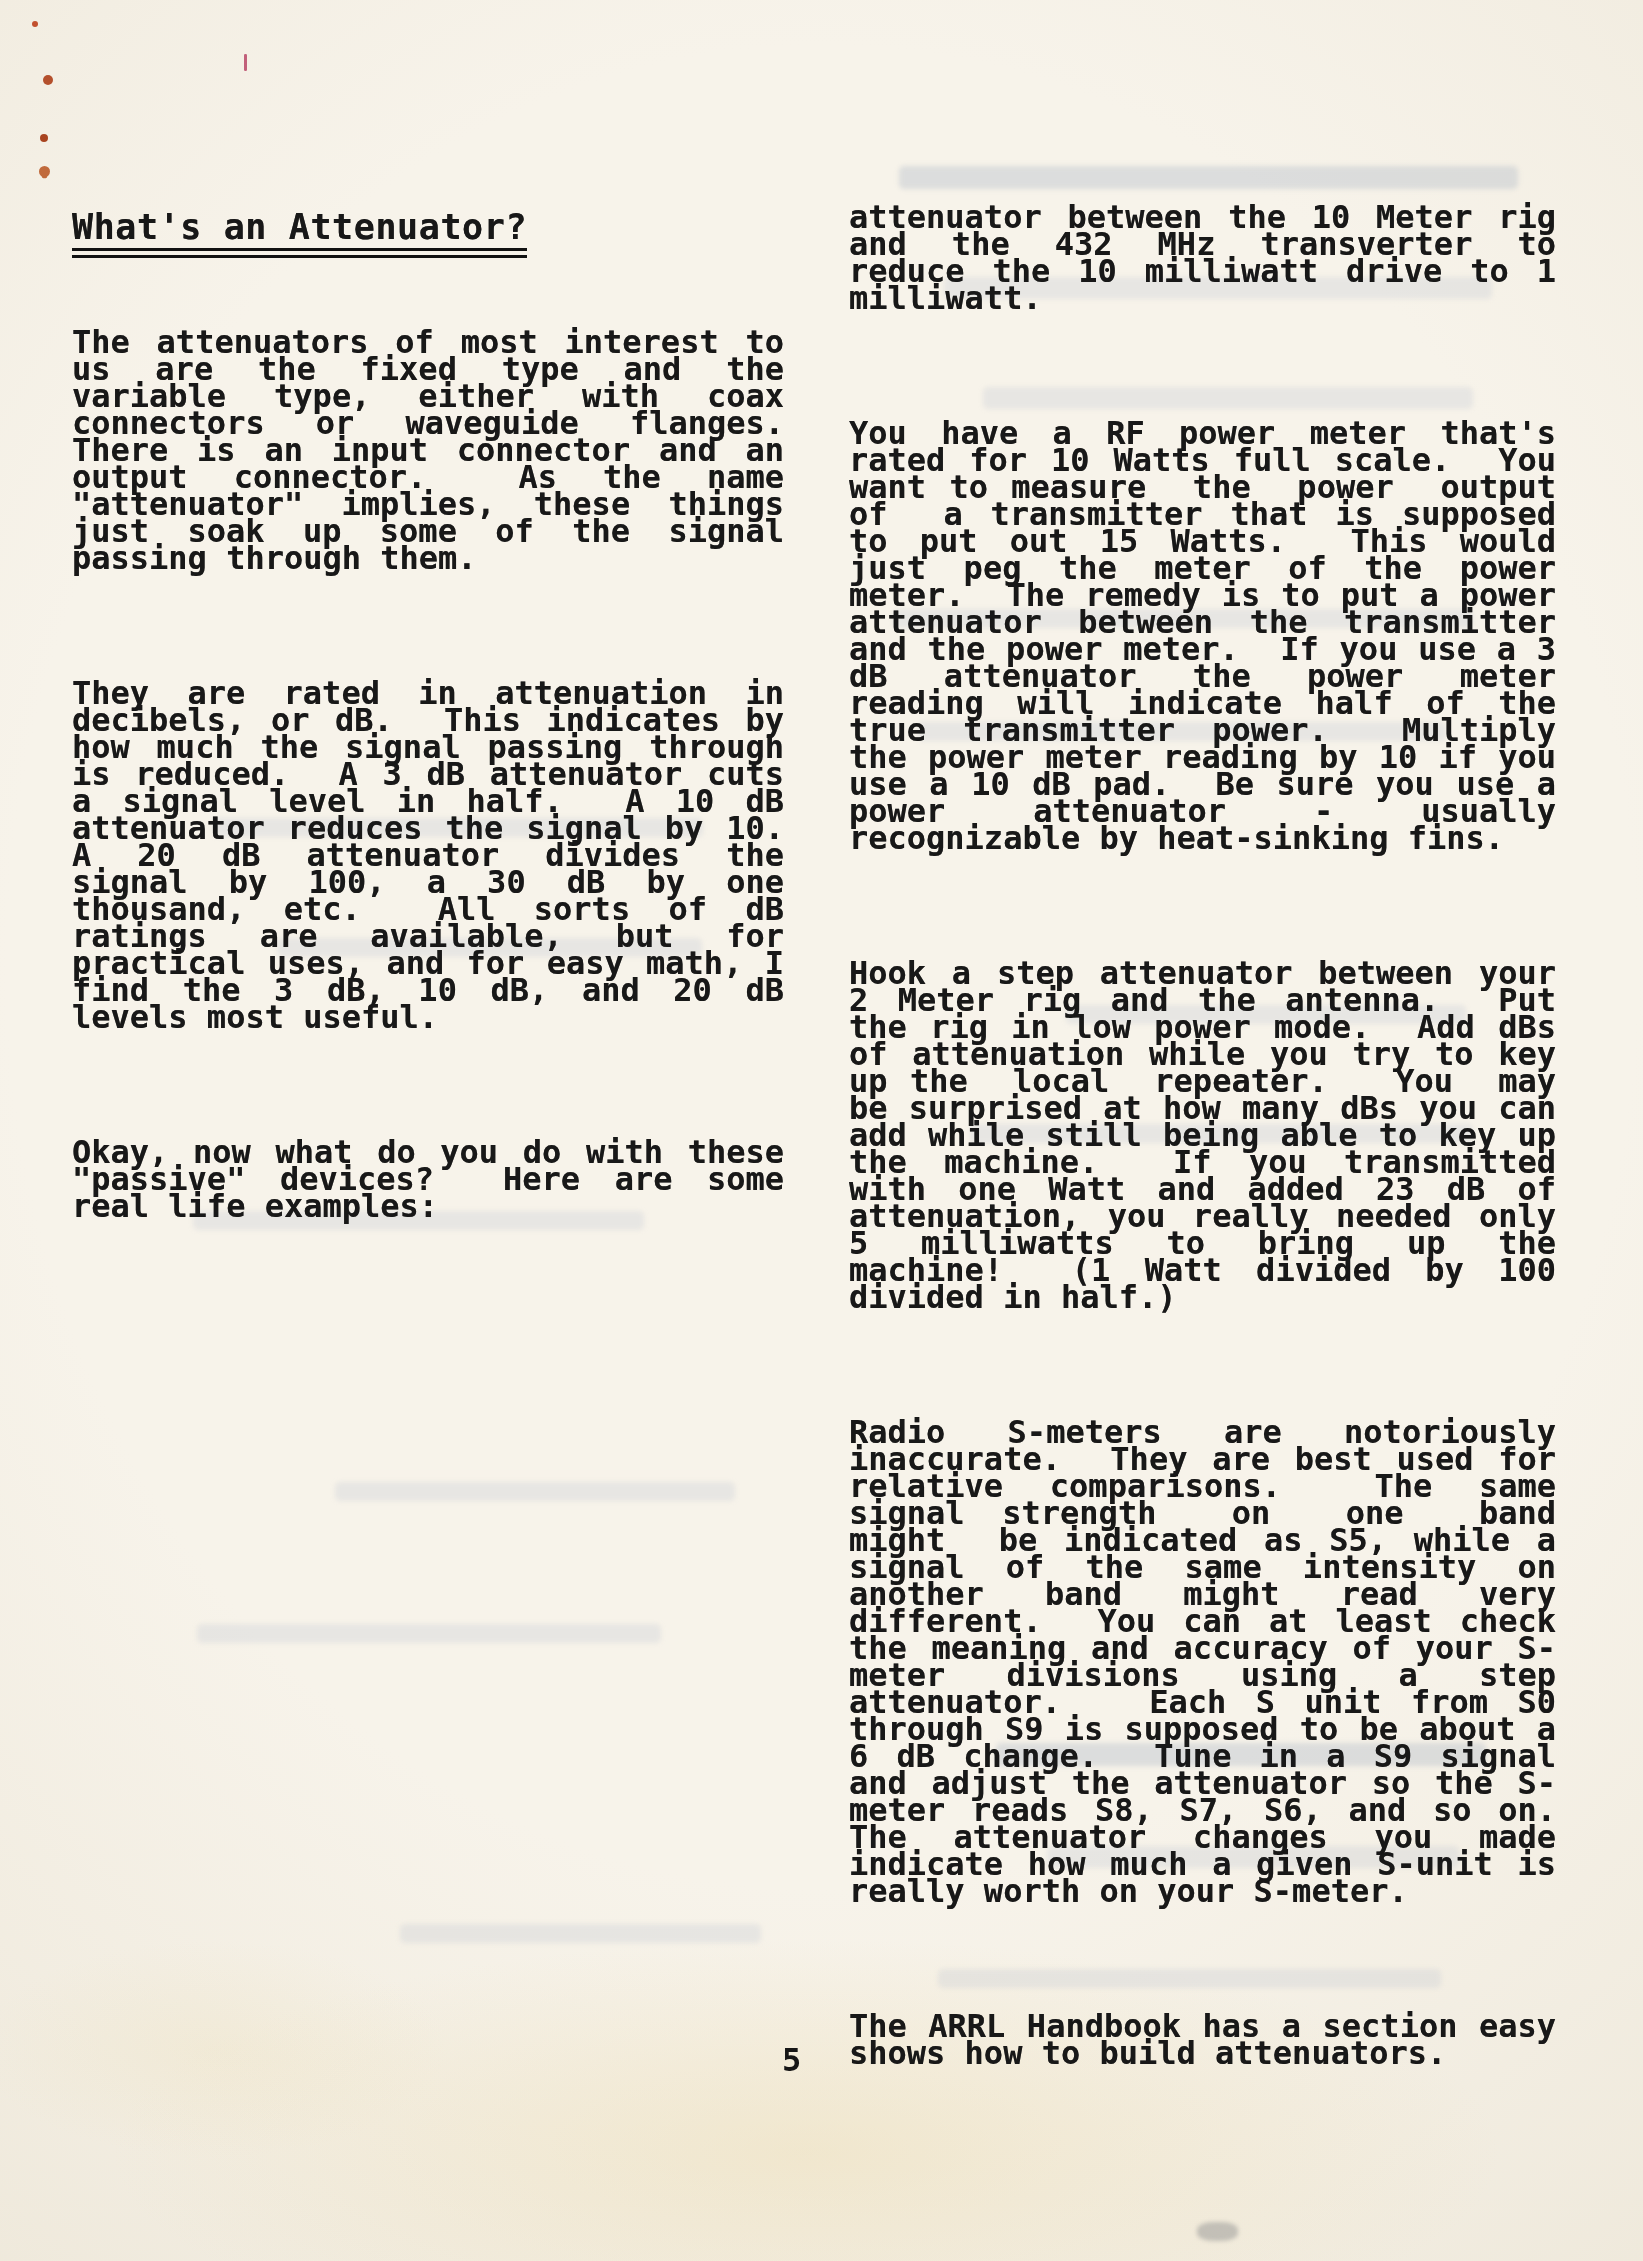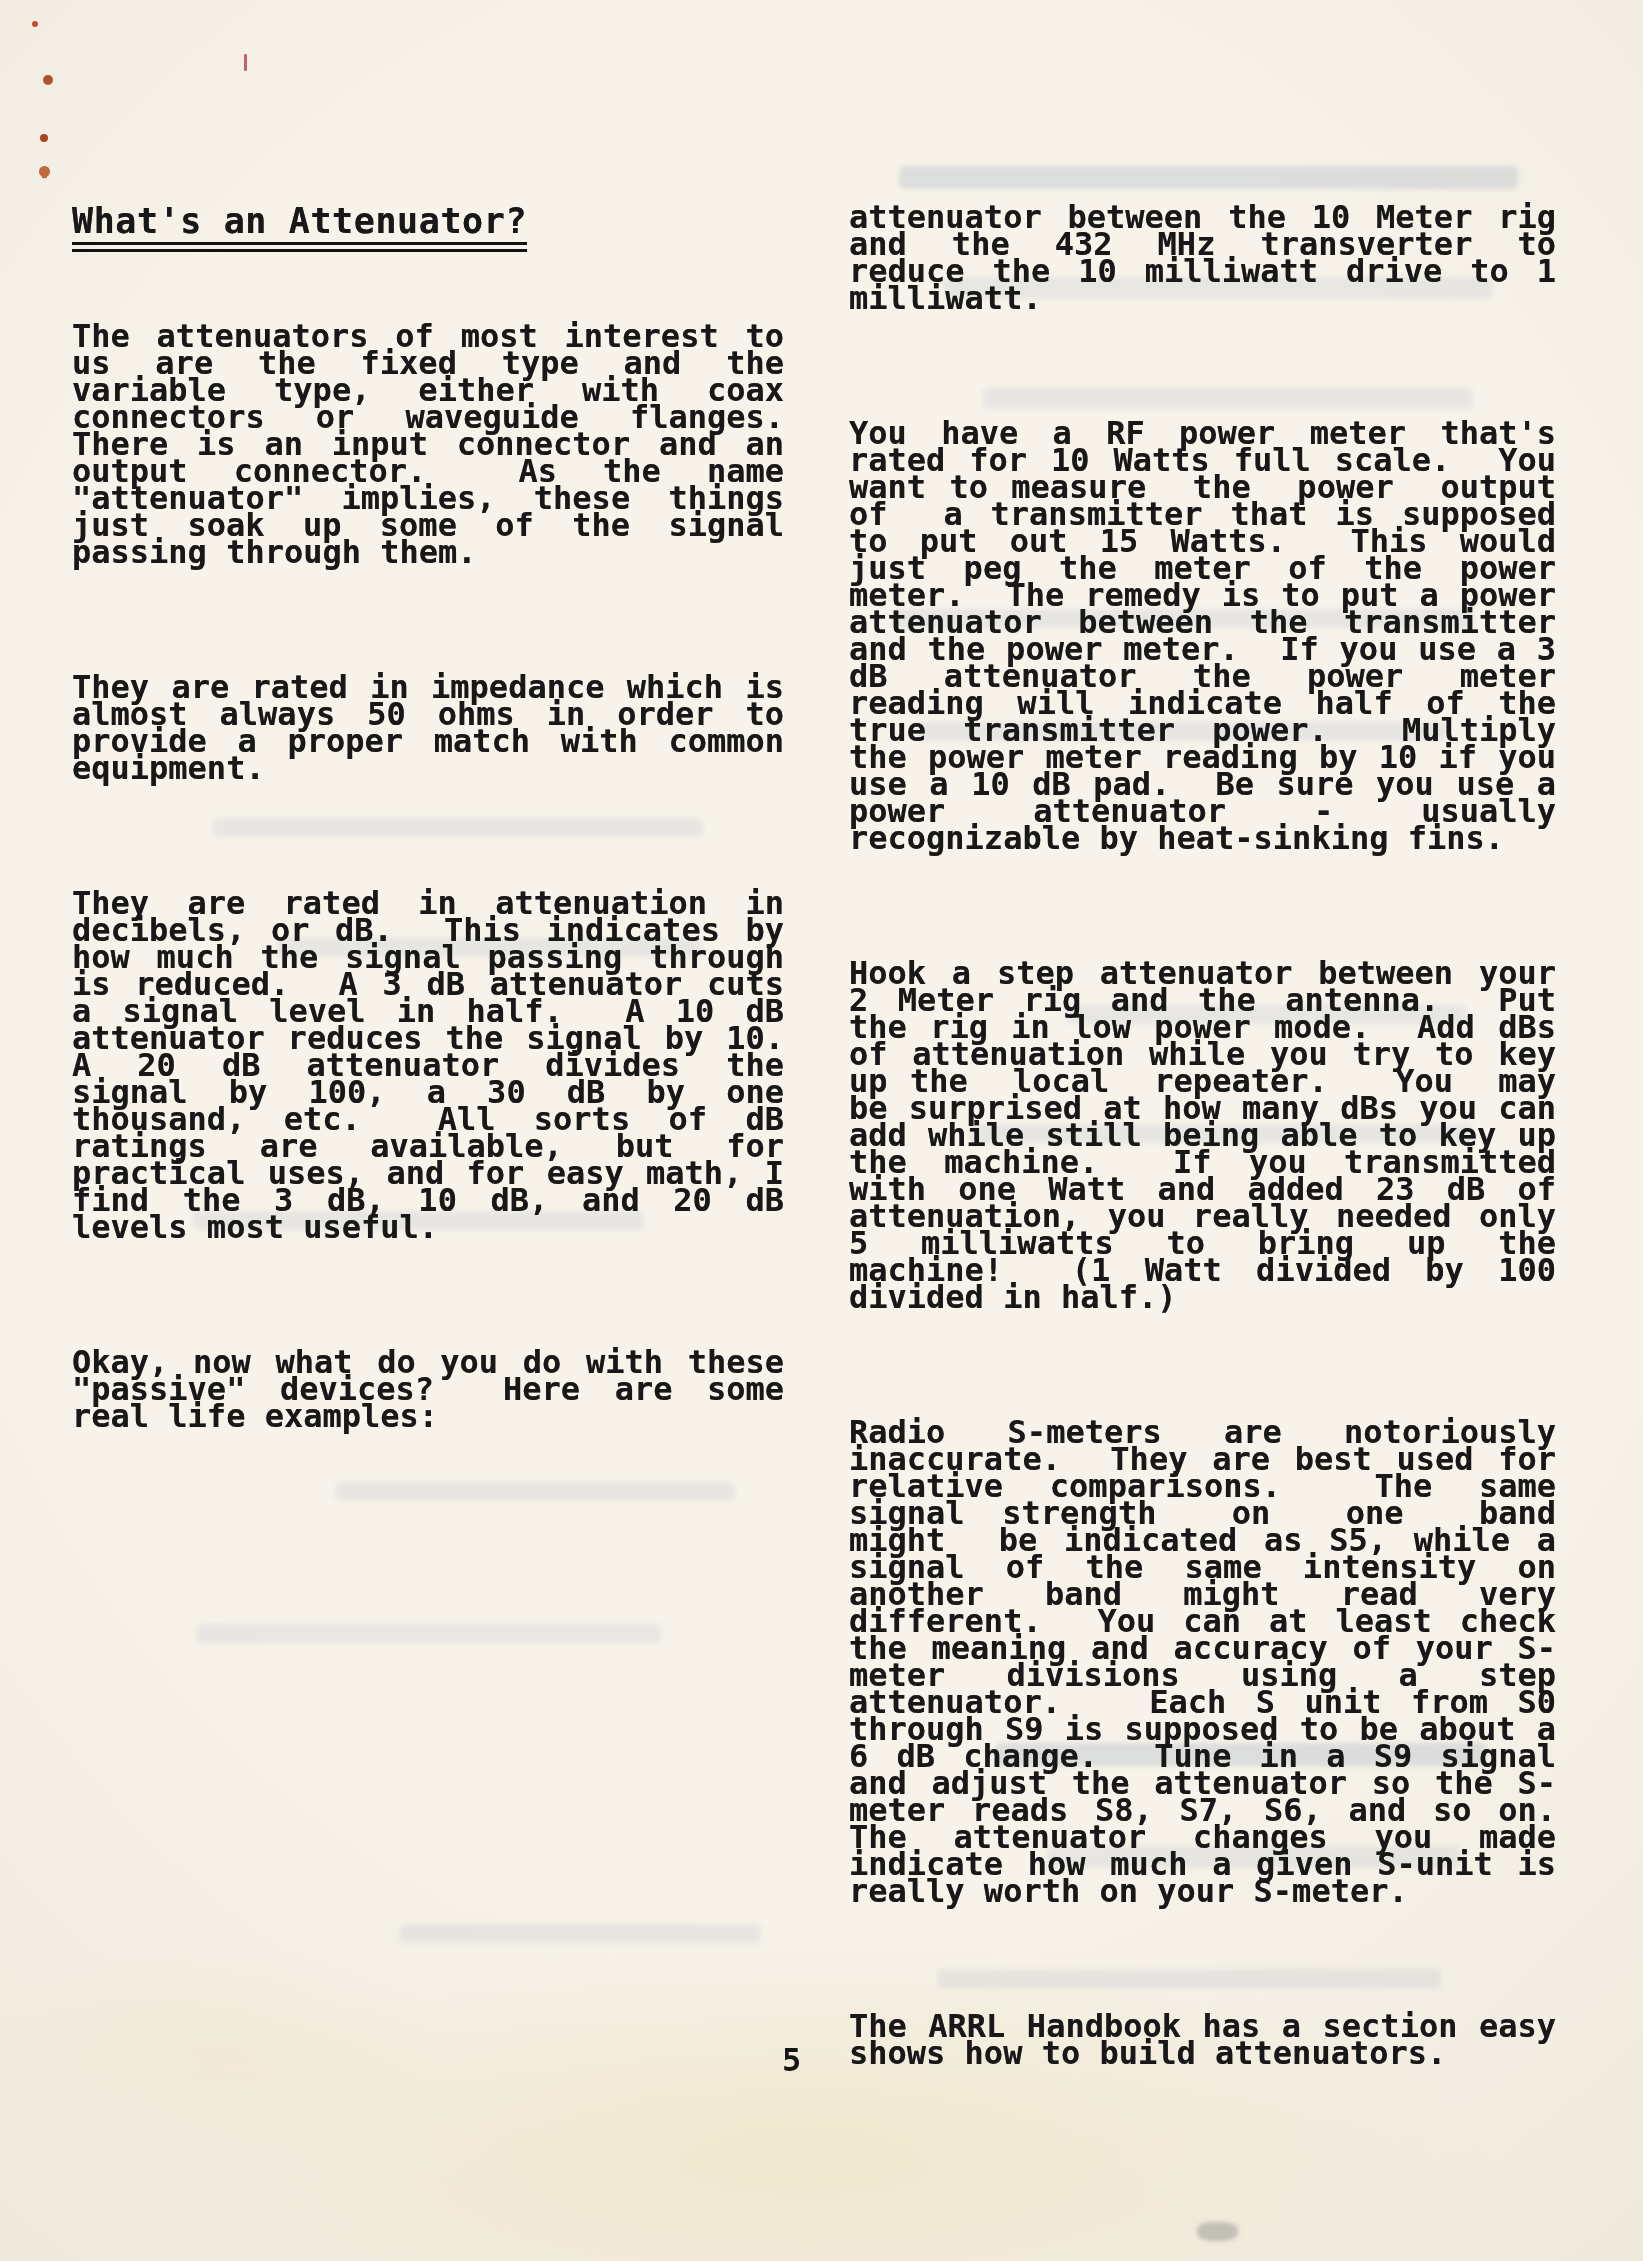--- a/index.html
+++ b/index.html
@@ -18,21 +18,21 @@
     position:absolute;
     font-size:32px;line-height:27px;font-weight:700;
     text-align:justify;white-space:pre-wrap;
     color:#181818;
     text-shadow:0 0 0.6px rgba(20,20,20,.55);
   }
   .col p{margin:0 16px 54px 0}
   .col p:last-child{margin-bottom:0}
   .col-left{left:72px;top:140px;width:728px}
   .col-right{left:849px;top:150px;width:723px}
-  h1.title{font-size:35px;line-height:35px;font-weight:700;margin:10px 0 17px 0;white-space:nowrap;letter-spacing:0.6px}
+  h1.title{font-size:35px;line-height:35px;font-weight:700;margin:16px 0 17px 0;white-space:nowrap;letter-spacing:0.6px}
   .title-text{display:inline-block;padding-bottom:3.2px;border-bottom:10.3px double #121212;text-shadow:0 0 0.6px rgba(10,10,10,.7)}
   .pagenum{position:absolute;left:782px;top:2041px;font-size:32px;font-weight:700;color:#161616}
   
   .bleed{position:absolute;background:rgba(170,182,199,0.20);filter:blur(2.6px);border-radius:5.2px}
   .bleed.dk{background:rgba(150,164,186,0.28)}
   
   .speck{position:absolute;border-radius:50%}
   .smudge{position:absolute;background:rgba(110,112,118,0.35);filter:blur(1.9px);border-radius:40%}
 </style>
 </head>
@@ -58,21 +58,20 @@
 <div class="speck" style="left:43px;top:75px;width:10.3px;height:10.3px;background:#b4502c"></div>
 <div class="speck" style="left:40px;top:134px;width:8.4px;height:8.4px;background:#a8441f"></div>
 <div class="speck" style="left:39px;top:166px;width:11px;height:11px;background:#c06a3c;box-shadow:0 3.9px 0 -2.6px #c06a3c"></div>
 <div class="speck" style="left:32px;top:20.6px;width:6.4px;height:6.4px;background:#c2502e"></div>
 <div class="speck" style="left:244px;top:54px;width:2.6px;height:17px;border-radius:1.3px;background:#c2607a"></div>
 <div class="smudge" style="left:1197px;top:2222px;width:41px;height:19.3px"></div>
 
 <div class="col col-left">
   <h1 class="title"><span class="title-text">What's an Attenuator?</span></h1>
   <p>The attenuators of most interest to us are the fixed type and the variable type, either with coax connectors or waveguide flanges.  There is an input connector and an output connector.  As the name "attenuator" implies, these things just soak up some of the signal passing through them.</p>
-  <p>They are rated in impedance which is almost always 50 ohms in order to provide a proper match with common equipment.</p>
   <p>They are rated in attenuation in decibels, or dB.  This indicates by how much the signal passing through is reduced.  A 3 dB attenuator cuts a signal level in half.  A 10 dB attenuator reduces the signal by 10.  A 20 dB attenuator divides the signal by 100, a 30 dB by one thousand, etc.  All sorts of dB ratings are available, but for practical uses, and for easy math, I find the 3 dB, 10 dB, and 20 dB levels most useful.</p>
   <p>Okay, now what do you do with these "passive" devices?  Here are some real life examples:</p>
   
 </div>
 
 <div class="col col-right">
   <p>attenuator between the 10 Meter rig and the 432 MHz transverter to reduce the 10 milliwatt drive to 1 milliwatt.</p>
   <p>You have a RF power meter that's rated for 10 Watts full scale.  You want to measure  the  power  output  of  a transmitter that is supposed to put out 15 Watts.  This would just peg the meter of the power meter.  The remedy is to put a power attenuator between the transmitter and the power meter.  If you use a 3 dB attenuator the power meter reading will indicate half of the true transmitter power.  Multiply the power meter reading by 10 if you use a 10 dB pad.  Be sure you use a power  attenuator  -  usually recognizable by heat-sinking fins.</p>
   <p>Hook a step attenuator between your 2 Meter rig and the antenna.  Put the rig in low power mode.  Add dBs of attenuation while you try to key up the  local  repeater.   You  may  be surprised at how many dBs you can add while still being able to key up the machine.  If you transmitted with one Watt and added 23 dB of attenuation, you really needed only 5 milliwatts to bring up the machine!  (1 Watt divided by 100 divided in half.)</p>
   <p>Radio  S-meters  are  notoriously inaccurate.  They are best used for relative comparisons.  The same signal strength  on  one  band  might  be indicated as S5, while a signal of the same intensity on another band might read very different.  You can at least check the meaning and accuracy of your S-meter  divisions  using  a  step attenuator.   Each S unit from S0 through S9 is supposed to be about a 6 dB change.  Tune in a S9 signal and adjust the attenuator so the S-meter reads S8, S7, S6, and so on.  The attenuator changes you made indicate how much a given S-unit is really worth on your S-meter.</p>

